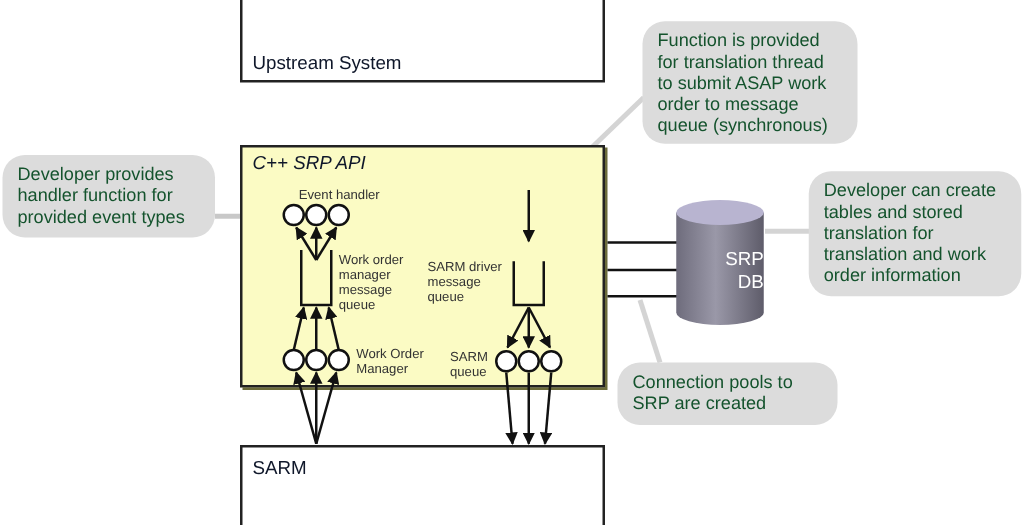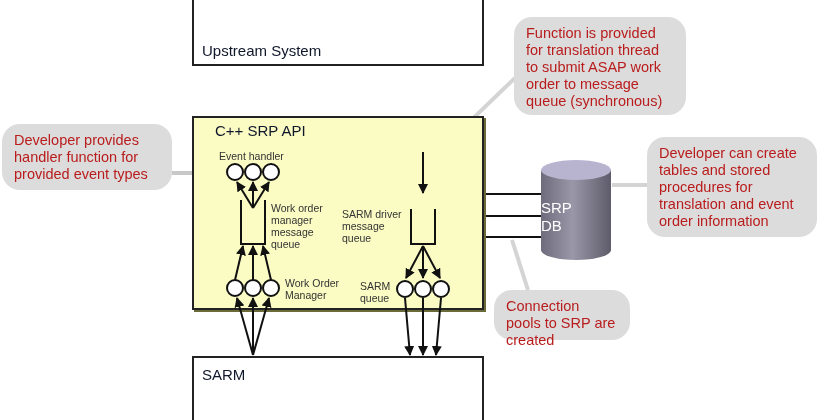--- a/index.html
+++ b/index.html
@@ -2,48 +2,48 @@
 <html><head>
   <meta charset="utf-8">
   <style>
     html, body { margin: 0; padding: 0; background: #ffffff; }
     body { width: 820px; height: 420px; position: relative; overflow: hidden;
            font-family: "Liberation Sans", sans-serif; color: #111; }
     .box { position: absolute; box-sizing: border-box; border: 2px solid #222; background: #fff; }
     .box-label { position: absolute; font-size: 15px; color: #0f172a; }
     .api { background: #fbfbc4; border: 2px solid #222; box-shadow: 2px 2px 0 #6b6b3a; }
     .callout { position: absolute; background: #dcdcdc; border-radius: 18px; box-sizing: border-box;
-               font-size: 14.5px; line-height: 17px; color: #b91c1c; padding: 8px 12px; }
+               font-size: 14.5px; line-height: 17px; color: #14532d; padding: 8px 12px; }
     .small { position: absolute; font-size: 10.5px; line-height: 12px; color: #333; }
     svg.layer { position: absolute; left: 0; top: 0; }
-    .dbtext { position: absolute; color: #fff; font-size: 15px; text-align: left; line-height: 18px; }
+    .dbtext { position: absolute; color: #fff; font-size: 15px; text-align: right; line-height: 18px; }
   </style>
 </head>
 <body>
 
 <svg class="layer" width="820" height="420">
   <line x1="172" y1="173" x2="225" y2="173" stroke="#c8c8c8" stroke-width="4"></line>
   <line x1="435" y1="155" x2="515" y2="78" stroke="#d4d4d4" stroke-width="4"></line>
   <line x1="612" y1="185" x2="660" y2="185" stroke="#d4d4d4" stroke-width="4"></line>
   <line x1="512" y1="240" x2="528" y2="290" stroke="#d4d4d4" stroke-width="4"></line>
 </svg>
 
 <div class="box" style="left:192px; top:-4px; width:292px; height:70px;">
   <span class="box-label" style="left:8px; top:44px;">Upstream System</span>
 </div>
 
 <div class="box api" style="left:192px; top:116px; width:292px; height:194px;">
-  <span class="box-label" style="left:21px; top:4px;">C++ SRP API</span>
+  <span class="box-label" style="left:8px; top:4px;font-style:italic;">C++ SRP API</span>
 </div>
 
 <div class="box" style="left:192px; top:356px; width:292px; height:80px;">
   <span class="box-label" style="left:8px; top:8px;">SARM</span>
 </div>
 
-<span class="small" style="left:219px; top:150px;">Event handler</span>
+<span class="small" style="left:239px; top:150px;">Event handler</span>
 <div class="small" style="left:271px; top:202px;">
   <div>Work order</div>
   <div>manager</div>
   <div>message</div>
   <div>queue</div>
 </div>
 <div class="small" style="left:285px; top:277px;">
   <div>Work Order</div>
   <div>Manager</div>
 </div>
@@ -119,14 +119,14 @@
   </g>
 </svg>
 
 <div class="dbtext" style="left:541px; top:199px; width:70px;">
   <div>SRP</div>
   <div>DB</div>
 </div>
 
 <div class="callout" style="left:514px; top:17px; width:172px; height:98px;">Function is provided for translation thread to submit ASAP work order to message queue (synchronous)</div>
 <div class="callout" style="left:2px; top:124px; width:170px; height:66px;">Developer provides handler function for provided event types</div>
-<div class="callout" style="left:647px; top:137px; width:170px; height:100px;">Developer can create tables and stored procedures for translation and event order information</div>
-<div class="callout" style="left:494px; top:290px; width:136px; height:50px;">Connection pools to SRP are created</div>
+<div class="callout" style="left:647px; top:137px; width:170px; height:100px;">Developer can create tables and stored translation for translation and work order information</div>
+<div class="callout" style="left:494px; top:290px; width:176px; height:50px;">Connection pools to SRP are created</div>
 
 </body></html>

